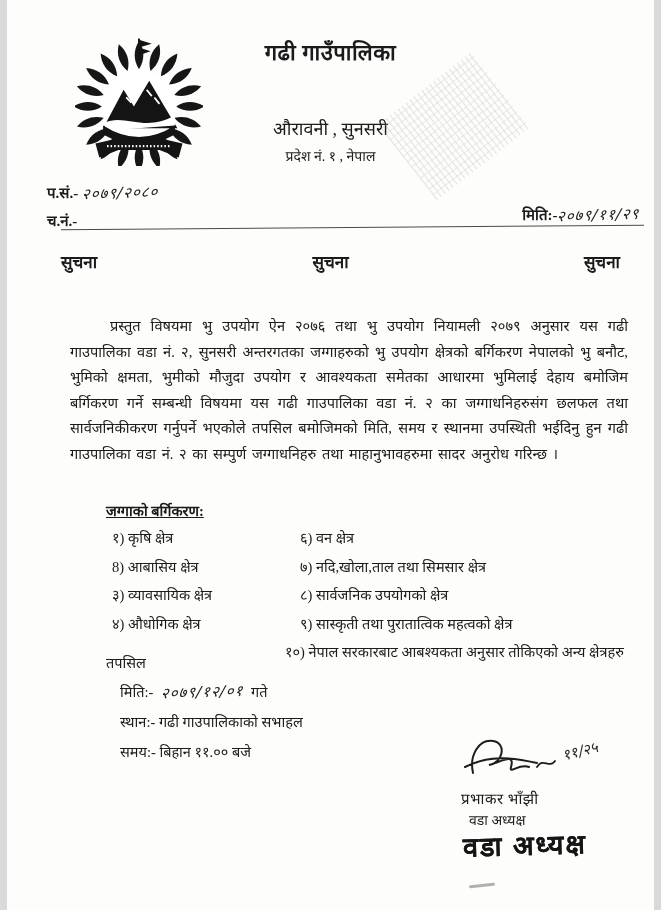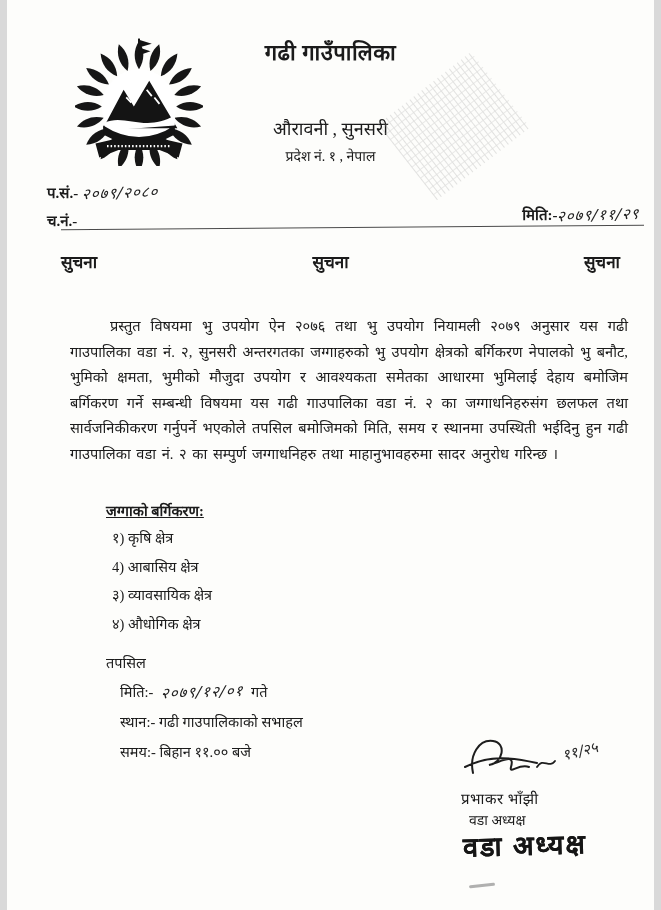--- a/index.html
+++ b/index.html
@@ -134,23 +134,30 @@
   <div class="abs notice notice-l">सुचना</div>
   <div class="abs notice notice-c">सुचना</div>
   <div class="abs notice notice-r">सुचना</div>
 
 
   <div class="abs body-par">प्रस्तुत विषयमा भु उपयोग ऐन २०७६ तथा भु उपयोग नियामली २०७९ अनुसार यस गढी गाउपालिका वडा नं. २, सुनसरी अन्तरगतका जग्गाहरुको भु उपयोग क्षेत्रको बर्गिकरण नेपालको भु बनौट, भुमिको क्षमता, भुमीको मौजुदा उपयोग र आवश्यकता समेतका आधारमा भुमिलाई देहाय बमोजिम बर्गिकरण गर्ने सम्बन्धी विषयमा यस गढी गाउपालिका वडा नं. २ का जग्गाधनिहरुसंग छलफल तथा सार्वजनिकीकरण गर्नुपर्ने भएकोले तपसिल बमोजिमको मिति, समय र स्थानमा उपस्थिती भईदिनु हुन गढी गाउपालिका वडा नं. २ का सम्पुर्ण जग्गाधनिहरु तथा माहानुभावहरुमा सादर अनुरोध गरिन्छ ।</div>
 
   <div class="abs cls-head">जग्गाको बर्गिकरण:</div>
   <div class="abs cls-col cls-left">
     <div>१) कृषि क्षेत्र</div>
-    <div>4) आबासिय क्षेत्र</div>
+    <div>8) आबासिय क्षेत्र</div>
     <div>३) व्यावसायिक क्षेत्र</div>
     <div>४) औधोगिक क्षेत्र</div>
+  </div>
+  <div class="abs cls-col cls-right">
+    <div>६) वन क्षेत्र</div>
+    <div>७) नदि,खोला,ताल तथा सिमसार क्षेत्र</div>
+    <div>८) सार्वजनिक उपयोगको क्षेत्र</div>
+    <div>९) सास्कृती तथा पुरातात्विक महत्वको क्षेत्र</div>
+    <div class="shift">१०) नेपाल सरकारबाट आबश्यकता अनुसार तोकिएको अन्य क्षेत्रहरु</div>
   </div>
 
   <div class="abs tapasil">तपसिल</div>
   <div class="abs sch sch-miti">
     <span>मिति:-</span>
     <span class="hand">२०७९/१२/०१</span>
     <span>गते</span>
   </div>
   <div class="abs sch sch-sthan">
     <span>स्थान:-</span>

